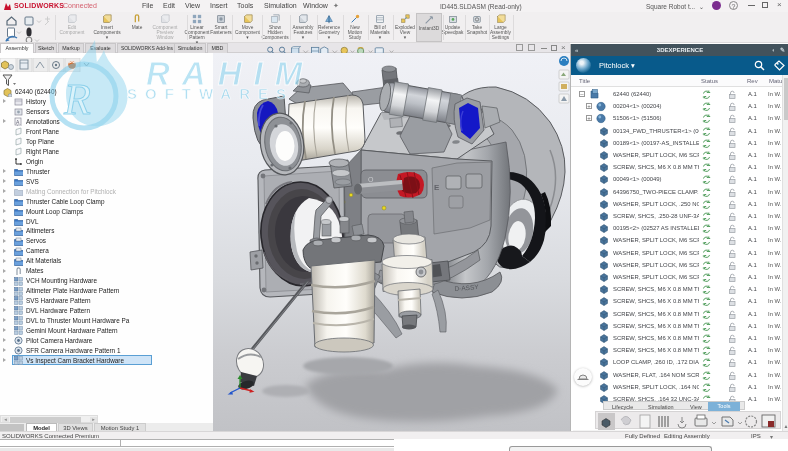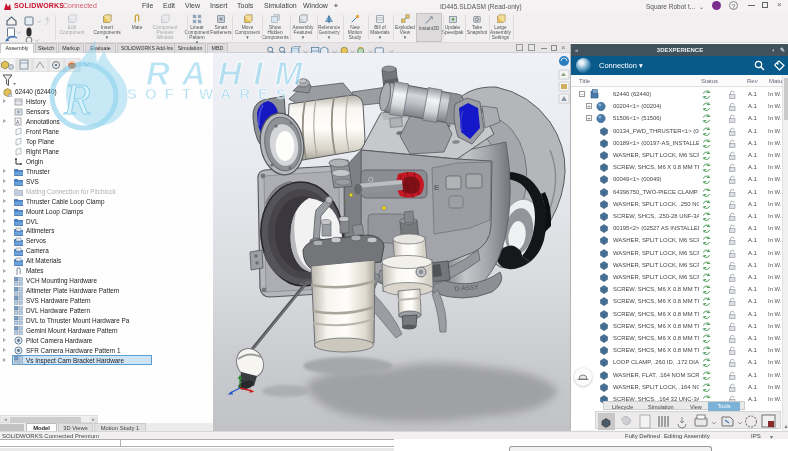--- a/index.html
+++ b/index.html
@@ -750,21 +750,21 @@
       <path d="M13 0 l-2.5 4 h5 Z" fill="#2a8a2a"></path>
 <line x1="13" y1="13" x2="25" y2="16" stroke="#cc2222" stroke-width="1.3"></line>
       <path d="M27.5 16.8 l-4.5 -2.5 l-0.5 3.5 Z" fill="#cc2222"></path>
 <line x1="13" y1="13" x2="3" y2="18" stroke="#2255cc" stroke-width="1.3"></line>
       <path d="M0.5 19.5 l4.5 -3 l1 3 Z" fill="#2255cc"></path>
 </svg>
 <div id="rpanel" class="abs">
   <div id="rphead">3DEXPERIENCE<span style="position:absolute;left:4px;color:#bcc7cd">«</span><span style="position:absolute;right:14px;color:#bcc7cd">◖</span><span style="position:absolute;right:4px;color:#bcc7cd">✎</span></div>
   <div id="rpblue">
     <span class="abs" style="left:5px;top:2px;width:15px;height:15px;border-radius:50%;background:radial-gradient(circle at 38% 32%, #eef4f8 12%, #6fa8cc 45%, #14628f 75%, #0a4a78 100%)"></span>
-    <span class="abs" style="left:28px;top:5px;font-size:7.5px;color:#fff">Connection ▾</span>
+    <span class="abs" style="left:28px;top:5px;font-size:7.5px;color:#fff">Pitchlock ▾</span>
     <svg class="abs" style="left:183px;top:4px" width="11" height="11" viewBox="0 0 11 11">
           <circle cx="4.5" cy="4.5" r="3.2" fill="none" stroke="#fff" stroke-width="1.2"></circle>
           <line x1="7" y1="7" x2="10" y2="10" stroke="#fff" stroke-width="1.4"></line>
         </svg>
     <svg class="abs" style="left:203px;top:4px" width="11" height="11" viewBox="0 0 11 11">
           <path d="M1 4.5 L5 1 L10 5.5 L5.5 10 L1 5.5 Z" fill="none" stroke="#fff" stroke-width="1.2"></path>
           <circle cx="3.8" cy="3.8" r="0.9" fill="#fff"></circle>
         </svg>
   </div>
   <div id="rpcols">

